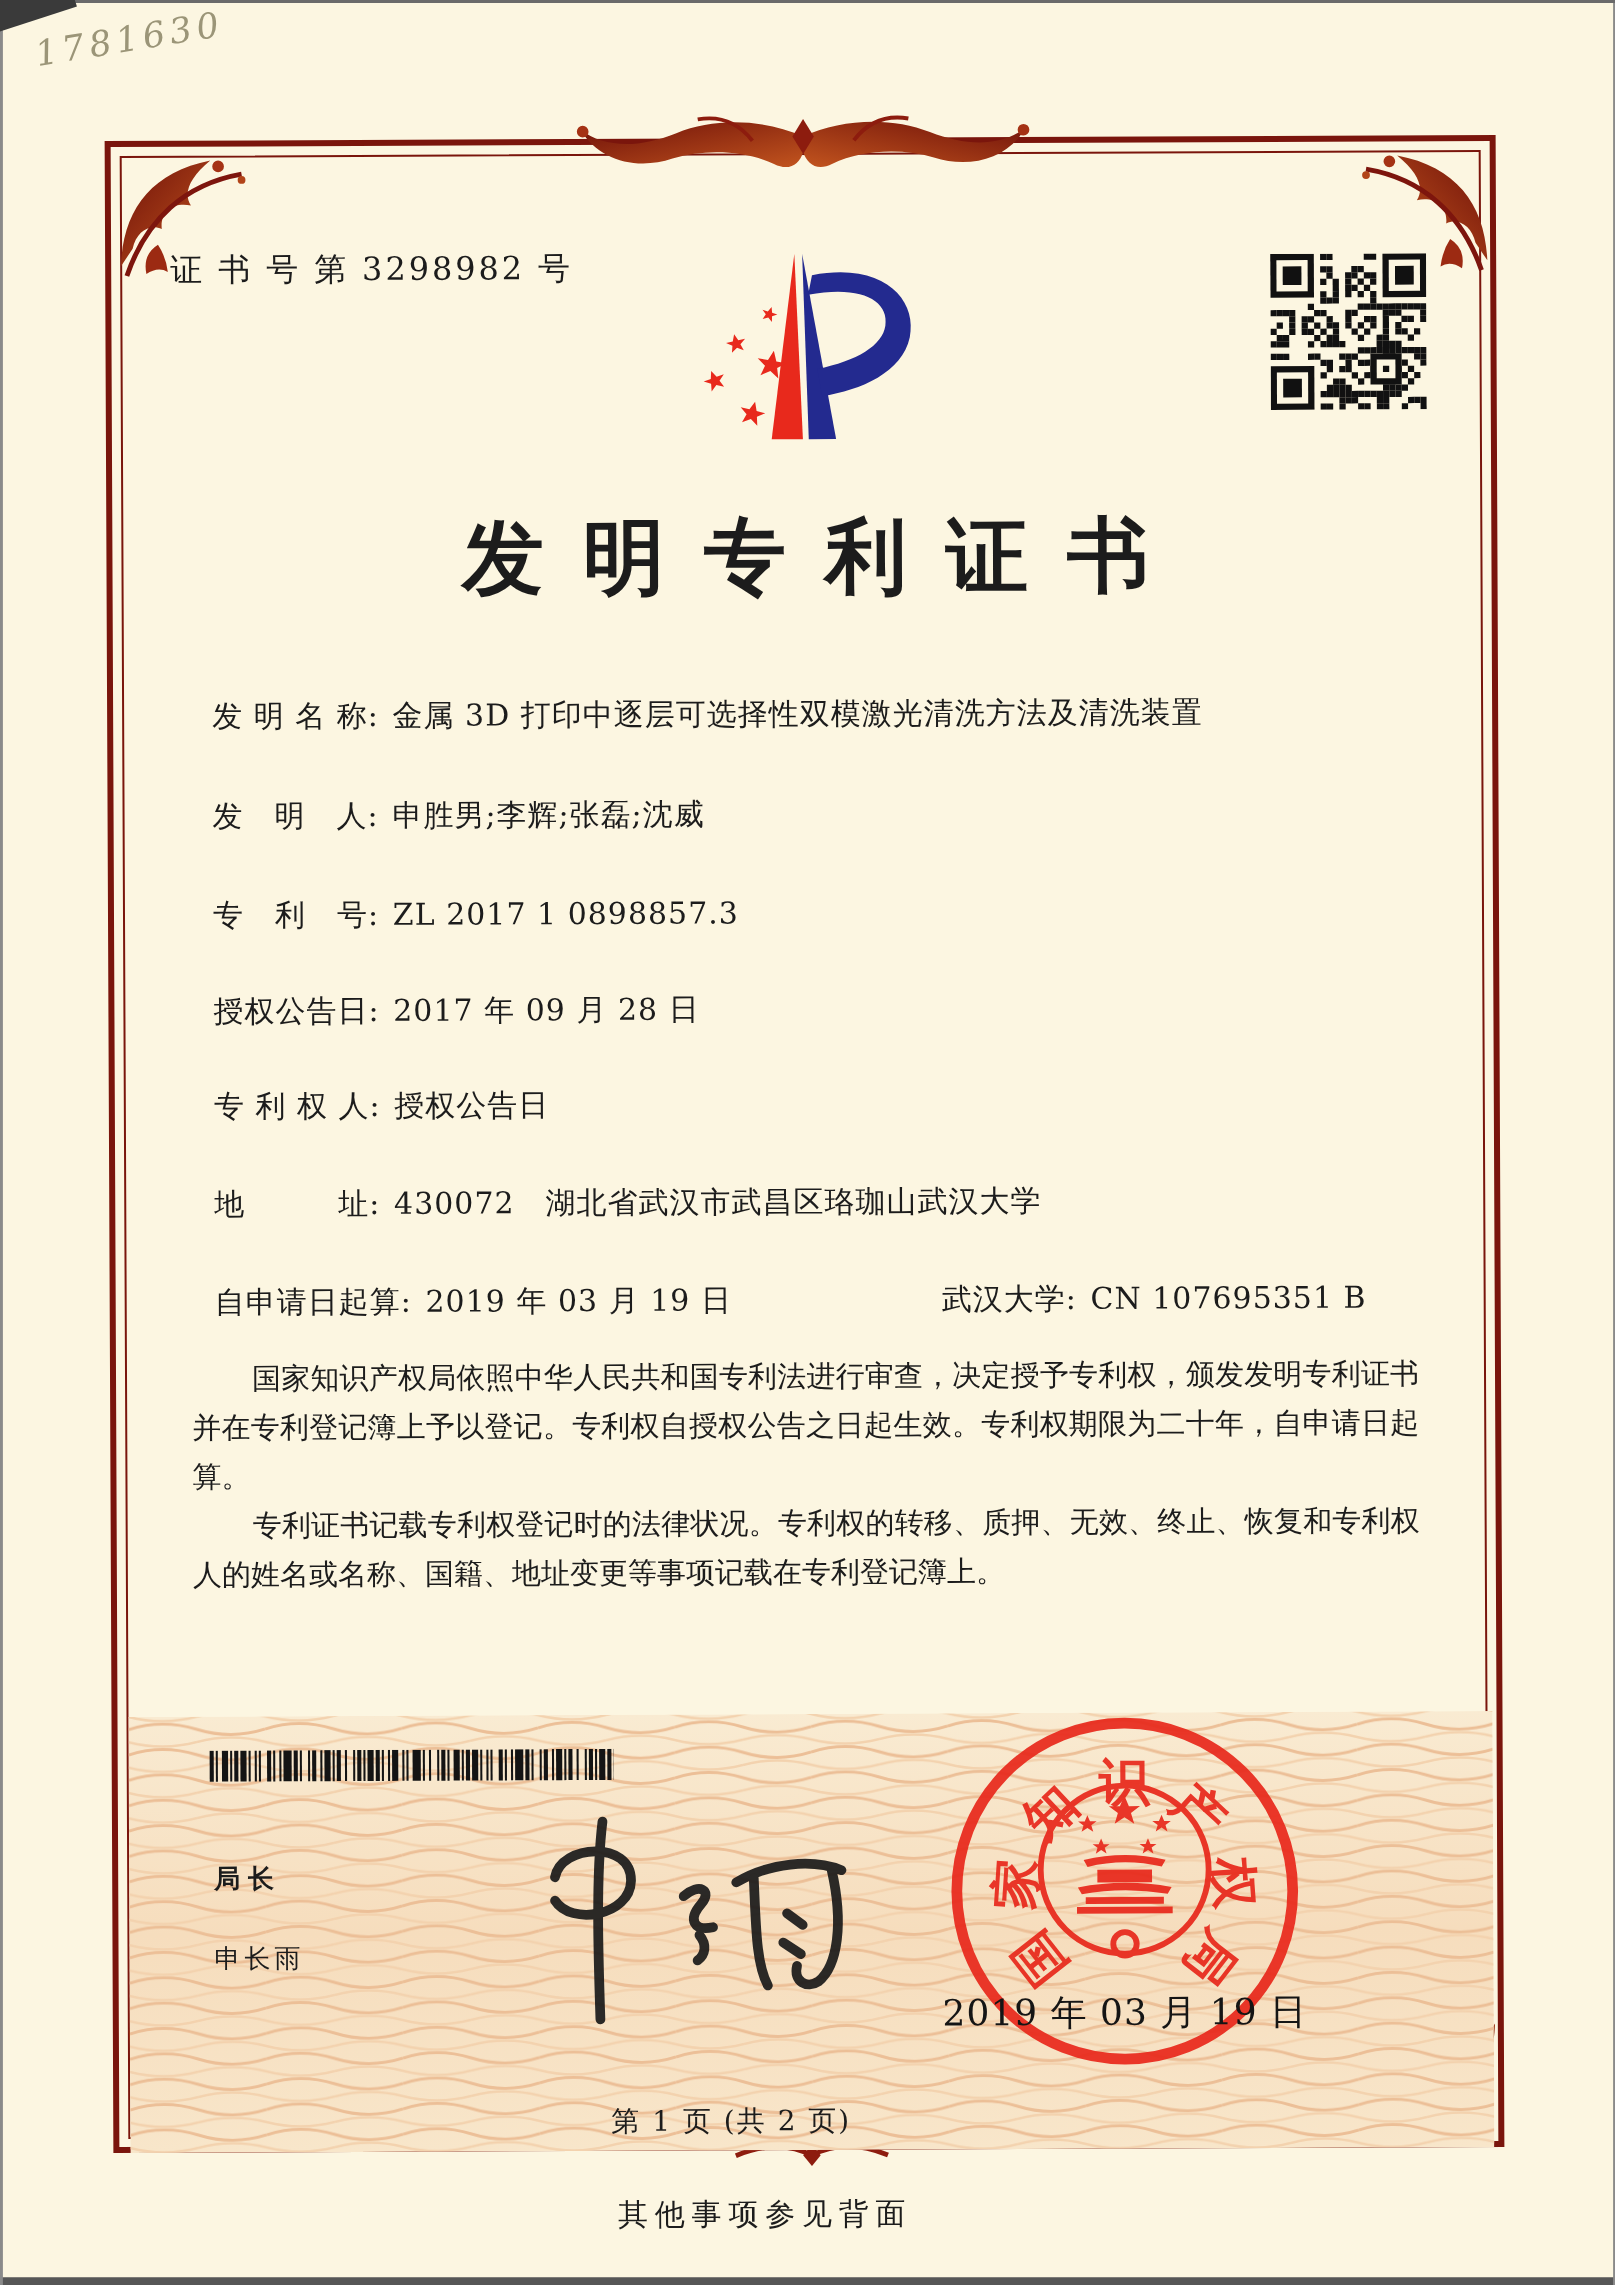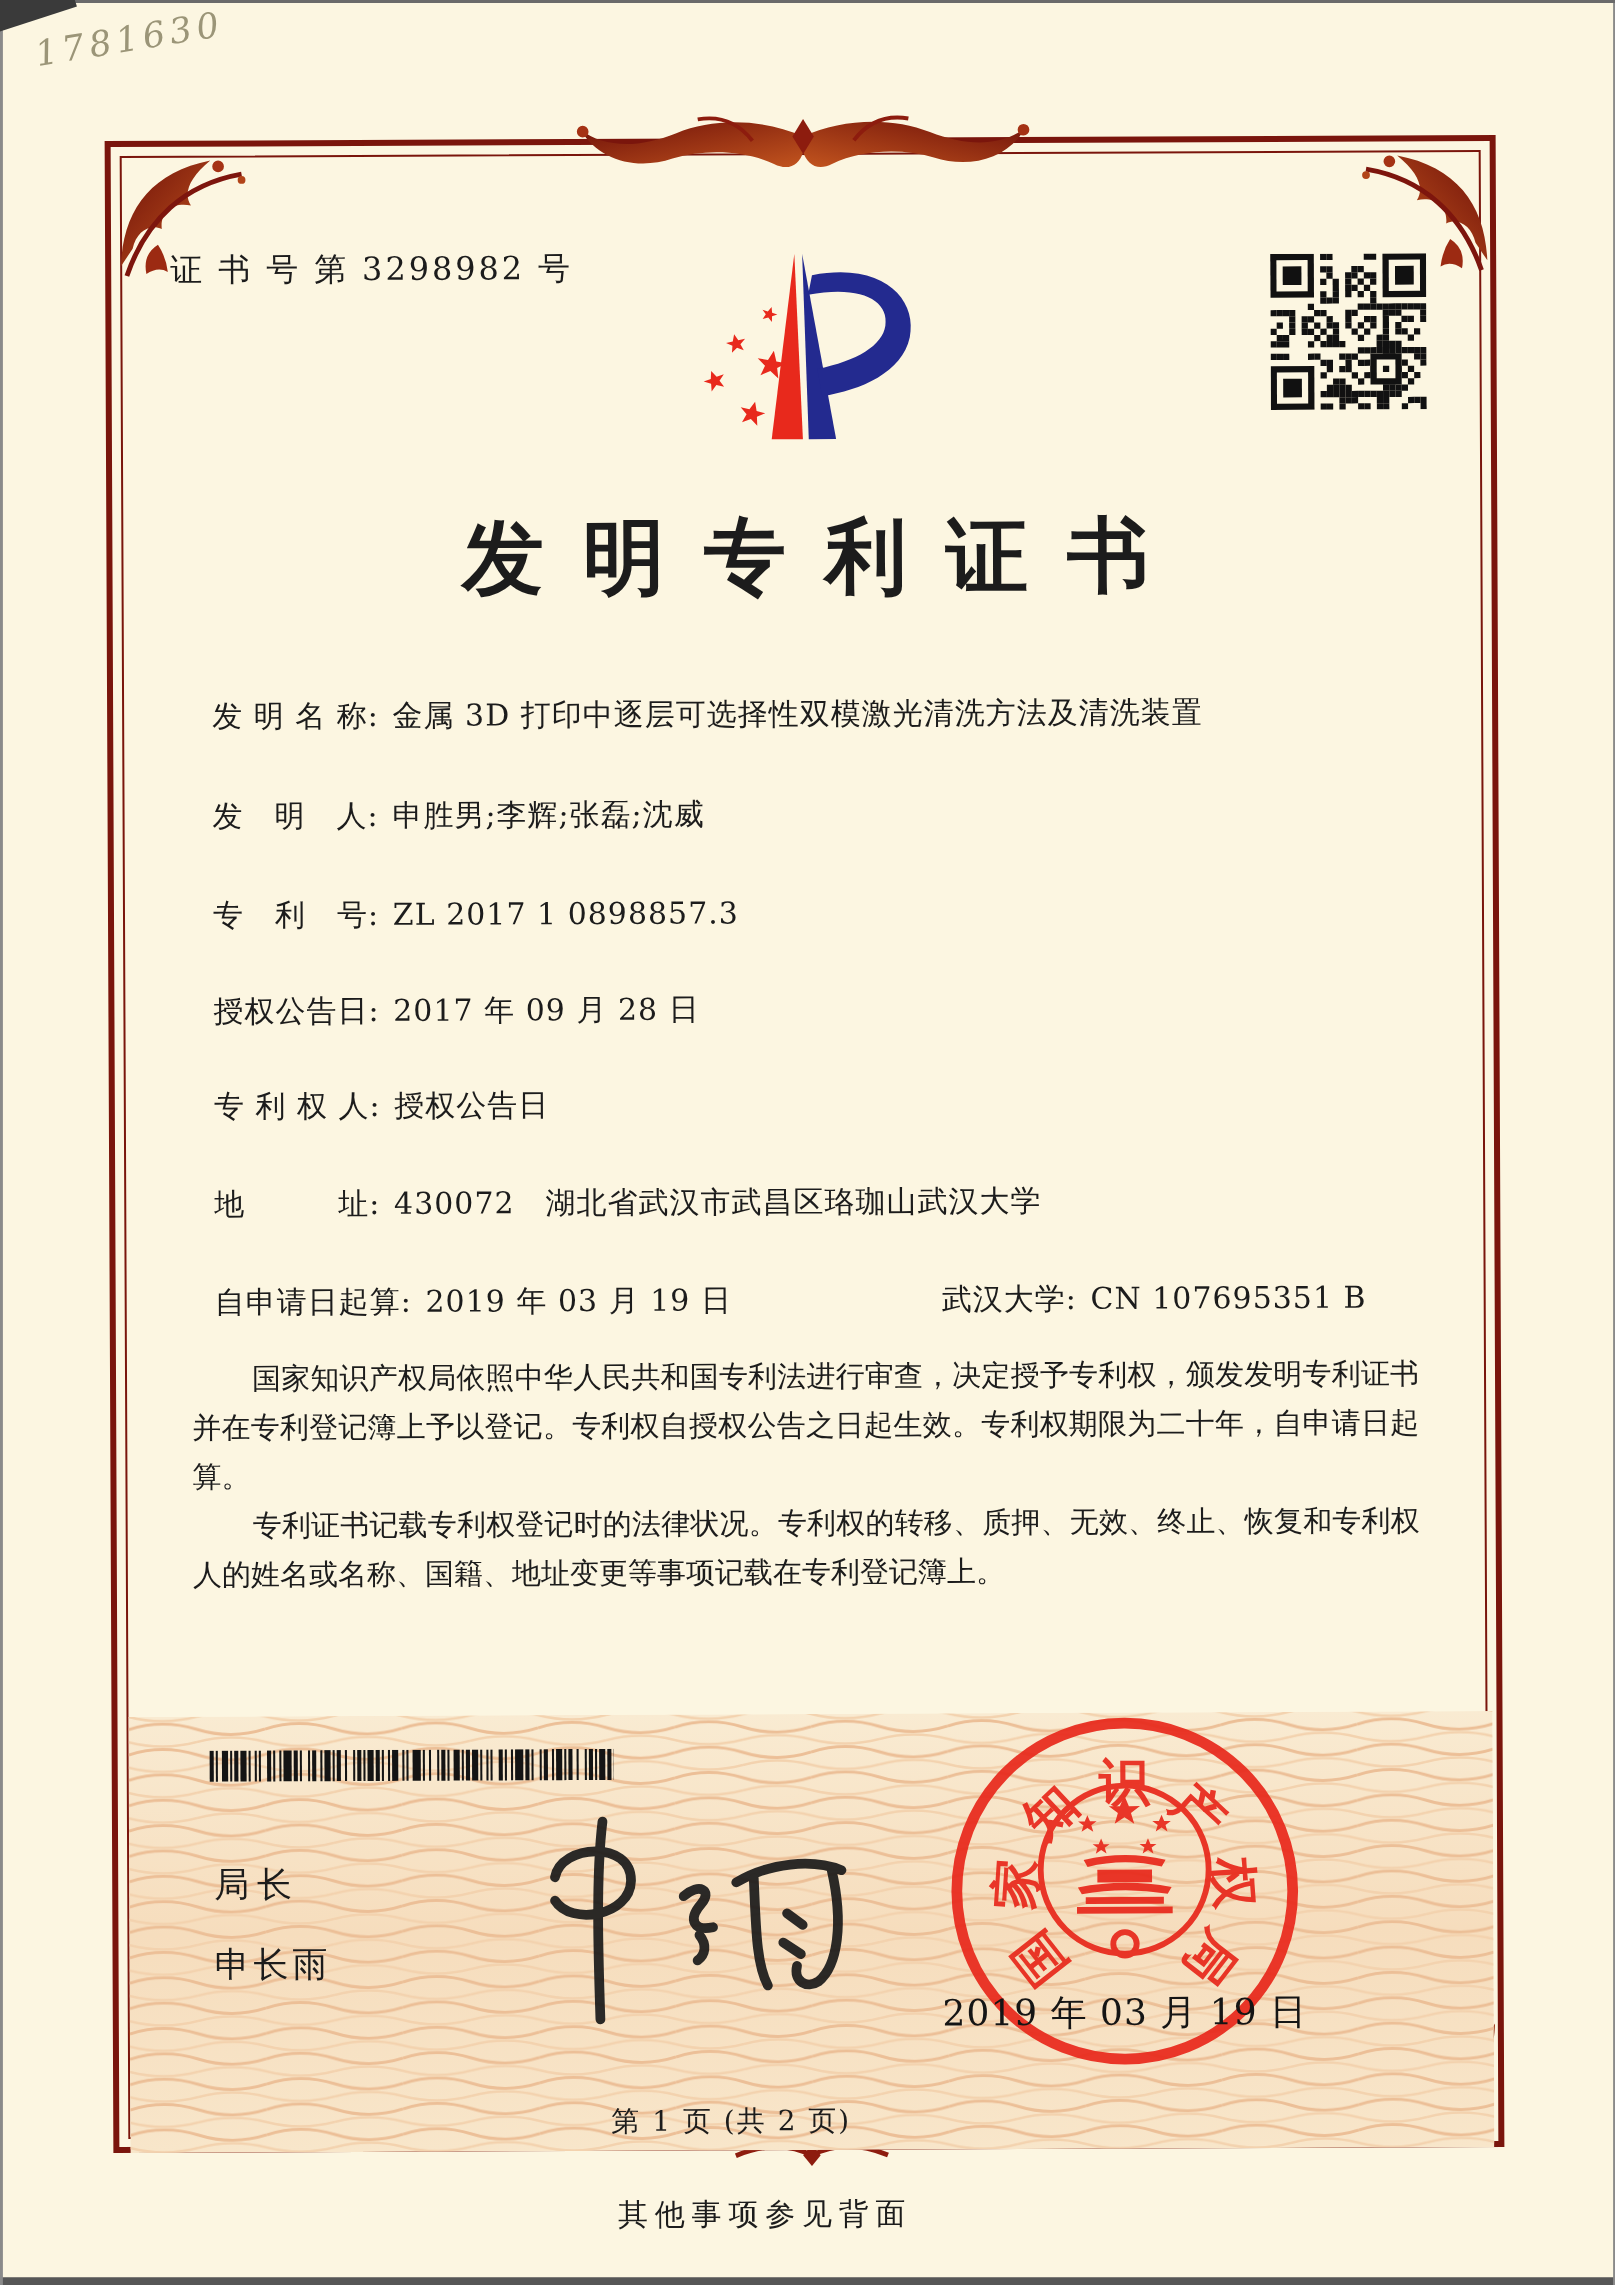--- a/index.html
+++ b/index.html
@@ -24,22 +24,22 @@
   .frow{position:absolute; left:190px; font-size:30px; letter-spacing:1px; white-space:nowrap;}
   .frow .lab{display:inline-block;margin-left:24px;}
   .frow .val{padding-left:13.7px;}
   .pair2{position:absolute; left:727px; top:0; white-space:nowrap;}
   .legal{left:191px; top:1352px; width:1227px; font-size:29px; line-height:49px; text-align:justify;}
   .legal p{margin:0; text-indent:60px;}
   
   .band{left:126px; top:1714px; width:1364px; height:436px;}
   
   .barcode{left:205px; top:1748px; width:410px; height:33px;}
-  .director-role{left:211px; top:1859px; font-size:35px; letter-spacing:7.8px;}
-  .director-name{left:211px; top:1939px; font-size:35px; letter-spacing:3.9px;text-align:right;}
+  .director-role{left:211px; top:1859px; font-size:26px; letter-spacing:7.8px;font-weight:bold;}
+  .director-name{left:211px; top:1939px; font-size:26px; letter-spacing:3.9px;text-align:right;}
   .sig{left:419px; top:1806px; width:439px; height:229px;}
   .seal{left:936px; top:1707px; width:371px; height:371px;}
   .seal-date{left:931px; top:1990px; width:380px; text-align:center; font-size:36px; color:#151515; letter-spacing:1px;}
   .page-num{left:126px; top:2102px; width:1202px; text-align:center; font-size:28px; letter-spacing:2px;}
   .back-note{left:0; top:2194px; width:1521px; text-align:center; font-size:30px; letter-spacing:6.8px;}
   .corner-mark{left:-13.7px; top:-11.7px; width:88px; height:33px; background:#3a3a3a; transform:rotate(-18deg);}
 </style>
 </head>
 <body>
 

